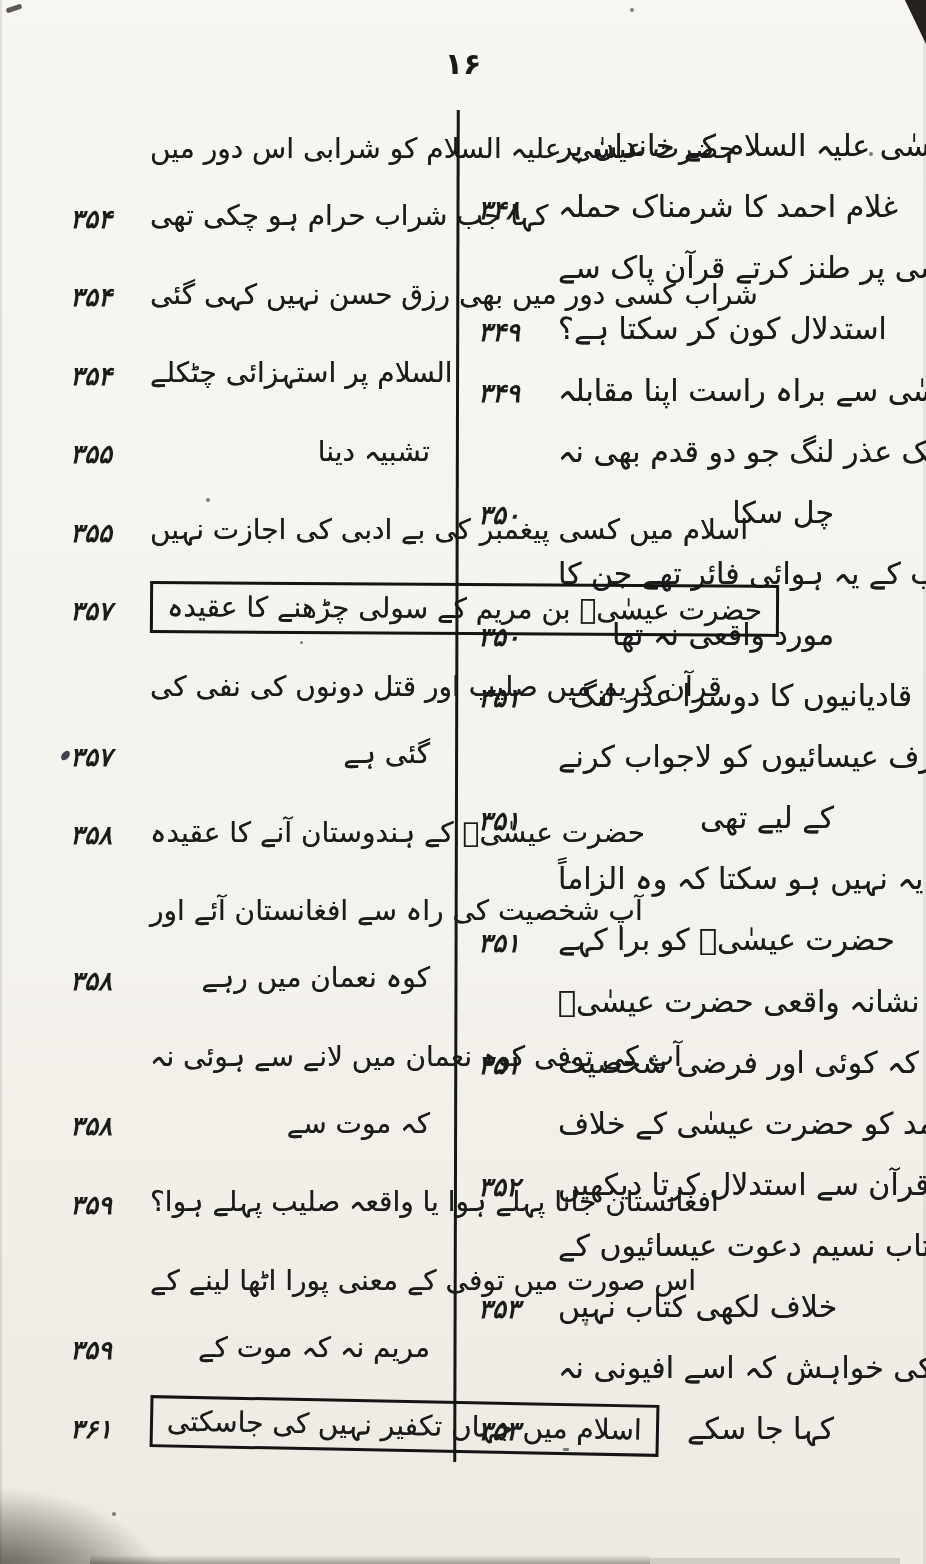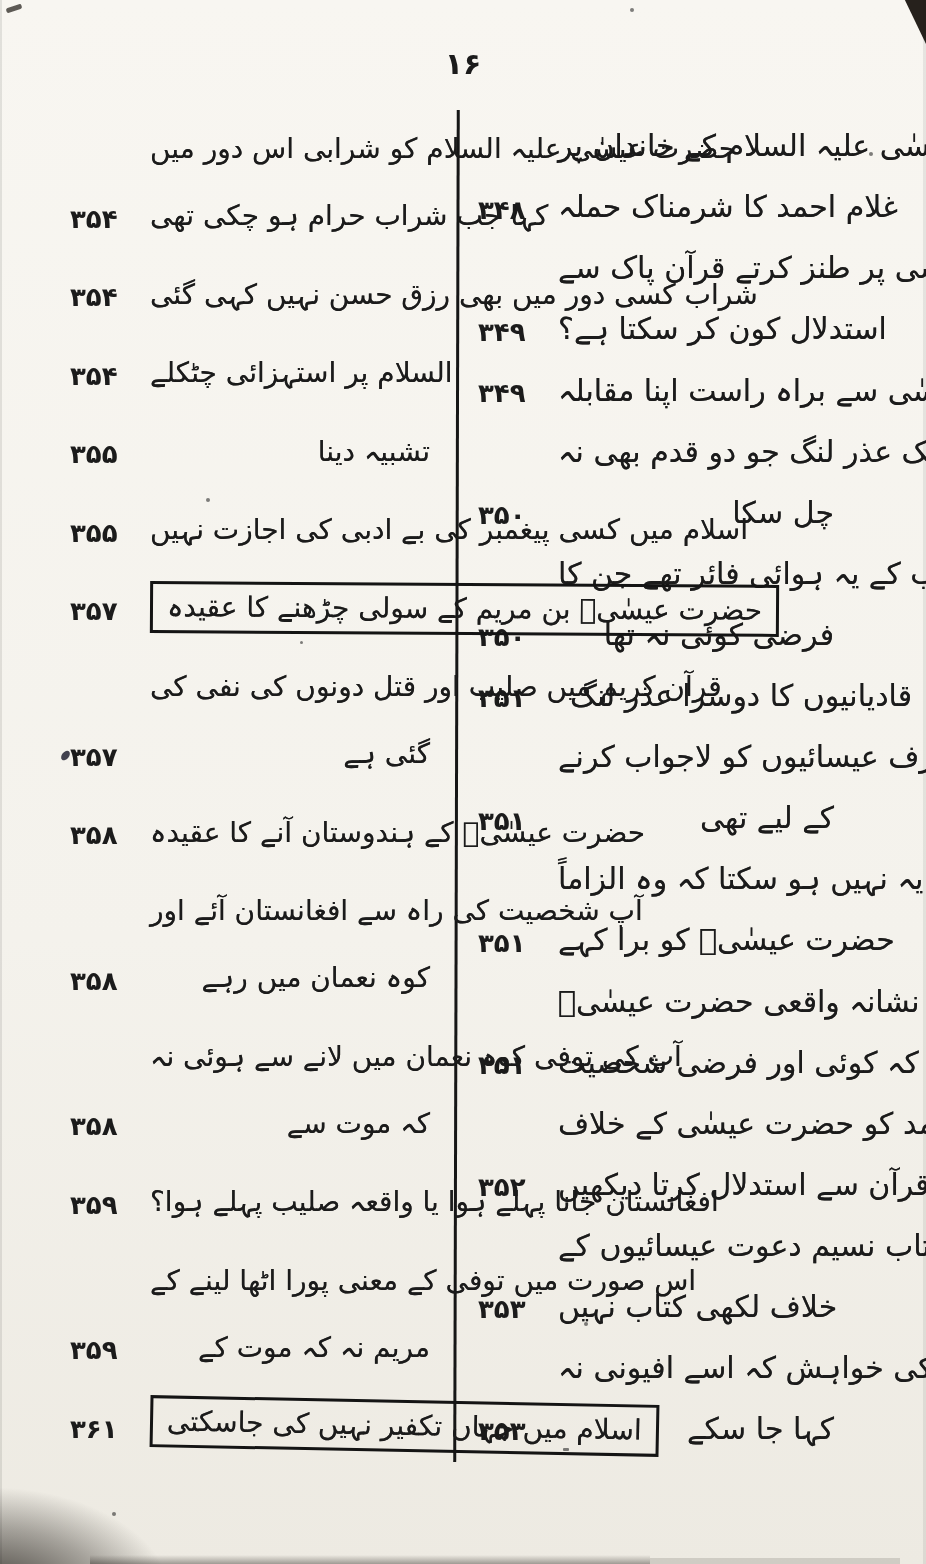--- a/index.html
+++ b/index.html
@@ -22,21 +22,21 @@
     display:flex;flex-direction:column;justify-content:space-between;
   }
   .col-right{left:478px;width:434px;}
   .col-left{left:70px;width:390px;}
   .entry{display:block;}
   .line{display:flex;align-items:center;}
   .col-right .line{height:61px;}
   .col-left .line{height:67px;}
   .num{
     width:80px;flex:0 0 80px;text-align:left;
-    font-size:26px;font-weight:bold;padding-top:4px;
+    font-size:26px;font-weight:bold;padding-top:4px;font-style:italic;
   }
   .numspace{width:80px;flex:0 0 80px;}
   .txt{
     flex:1;direction:rtl;text-align:right;unicode-bidi:embed;
     font-size:30px;line-height:1.15;white-space:nowrap;
     text-shadow:0 0 .5px rgba(20,20,20,.7);
   }
   .col-left .txt{font-size:28px;}
   .col-right .entry.multi .line.last .txt{padding-right:78px;}
   .col-left  .entry.multi .line.last .txt{padding-right:30px;}
@@ -105,21 +105,21 @@
         <span class="txt">چل سکا</span>
       </div>
     </div>
     <div class="entry multi">
       <div class="line mid">
         <span class="numspace"></span>
         <span class="txt">مرزا صاحب کے یہ ہوائی فائر تھے جن کا</span>
       </div>
       <div class="line last">
         <span class="num">۳۵۰</span>
-        <span class="txt">فرضی کوئی نہ تھا</span>
+        <span class="txt">مورد واقعی نہ تھا</span>
       </div>
     </div>
     <div class="entry">
       <div class="line last">
         <span class="num">۳۵۱</span>
         <span class="txt">قادیانیوں کا دوسرا عذر لنگ</span>
       </div>
     </div>
     <div class="entry multi">
       <div class="line mid">

